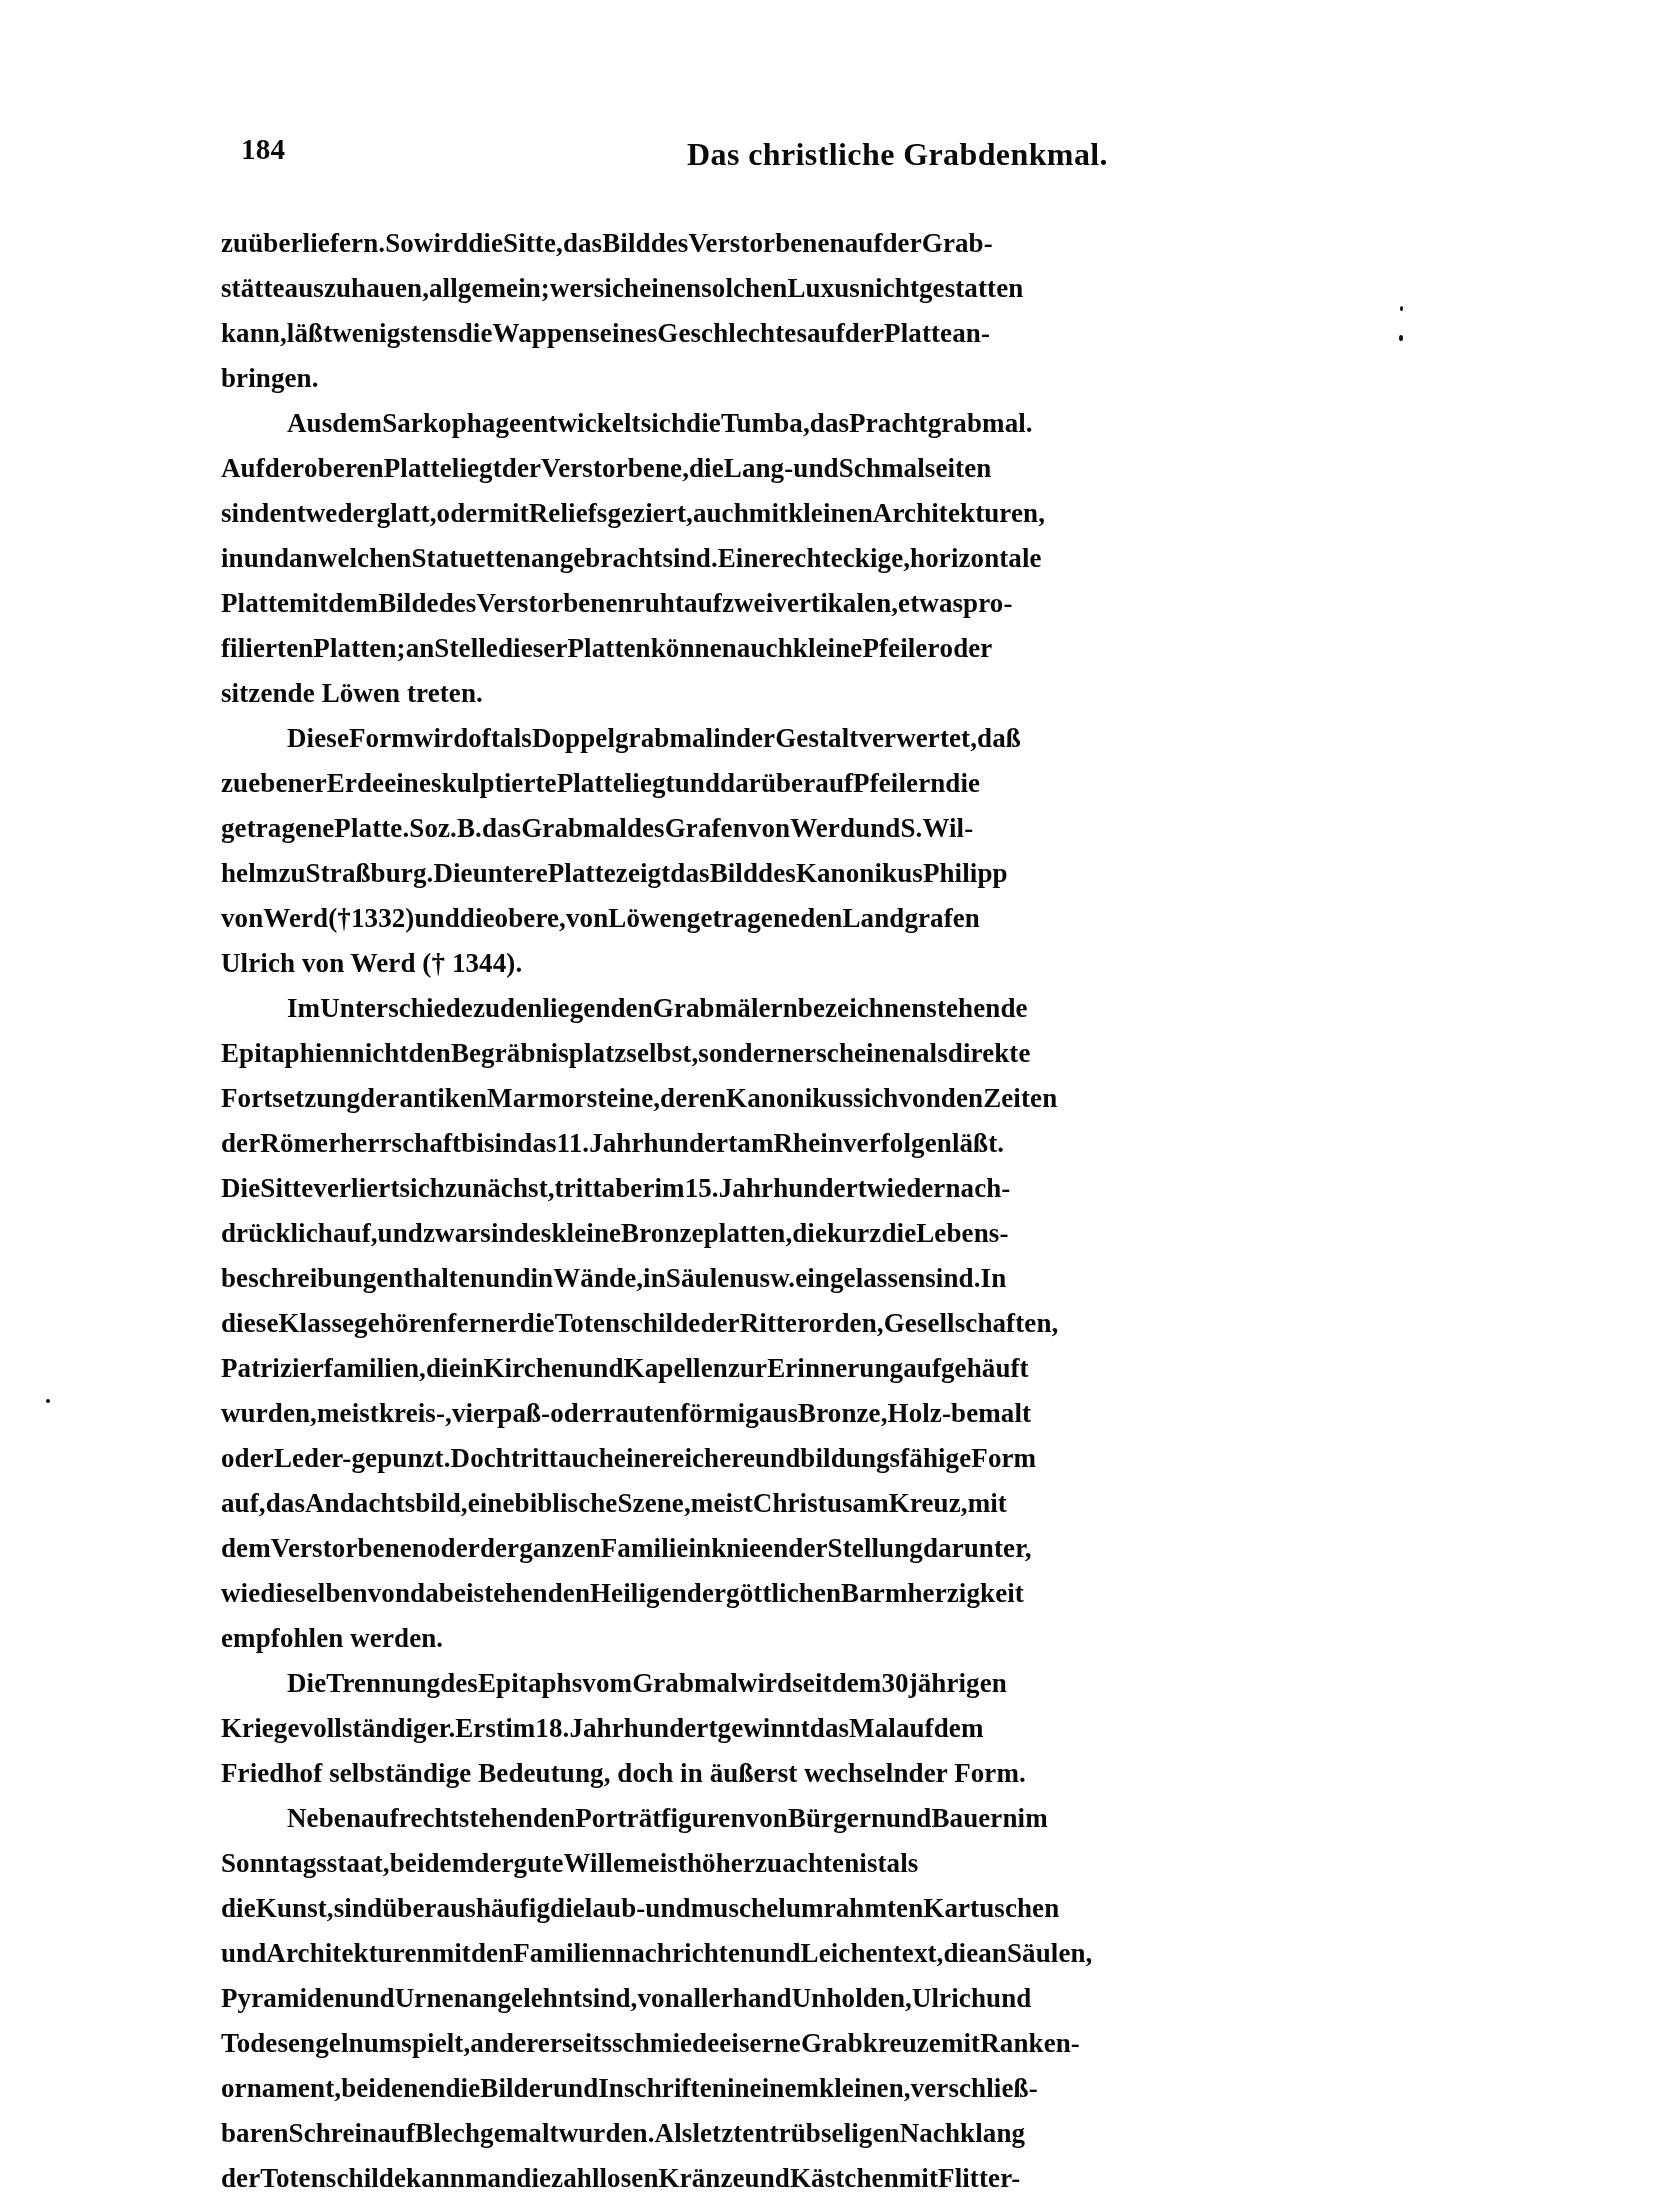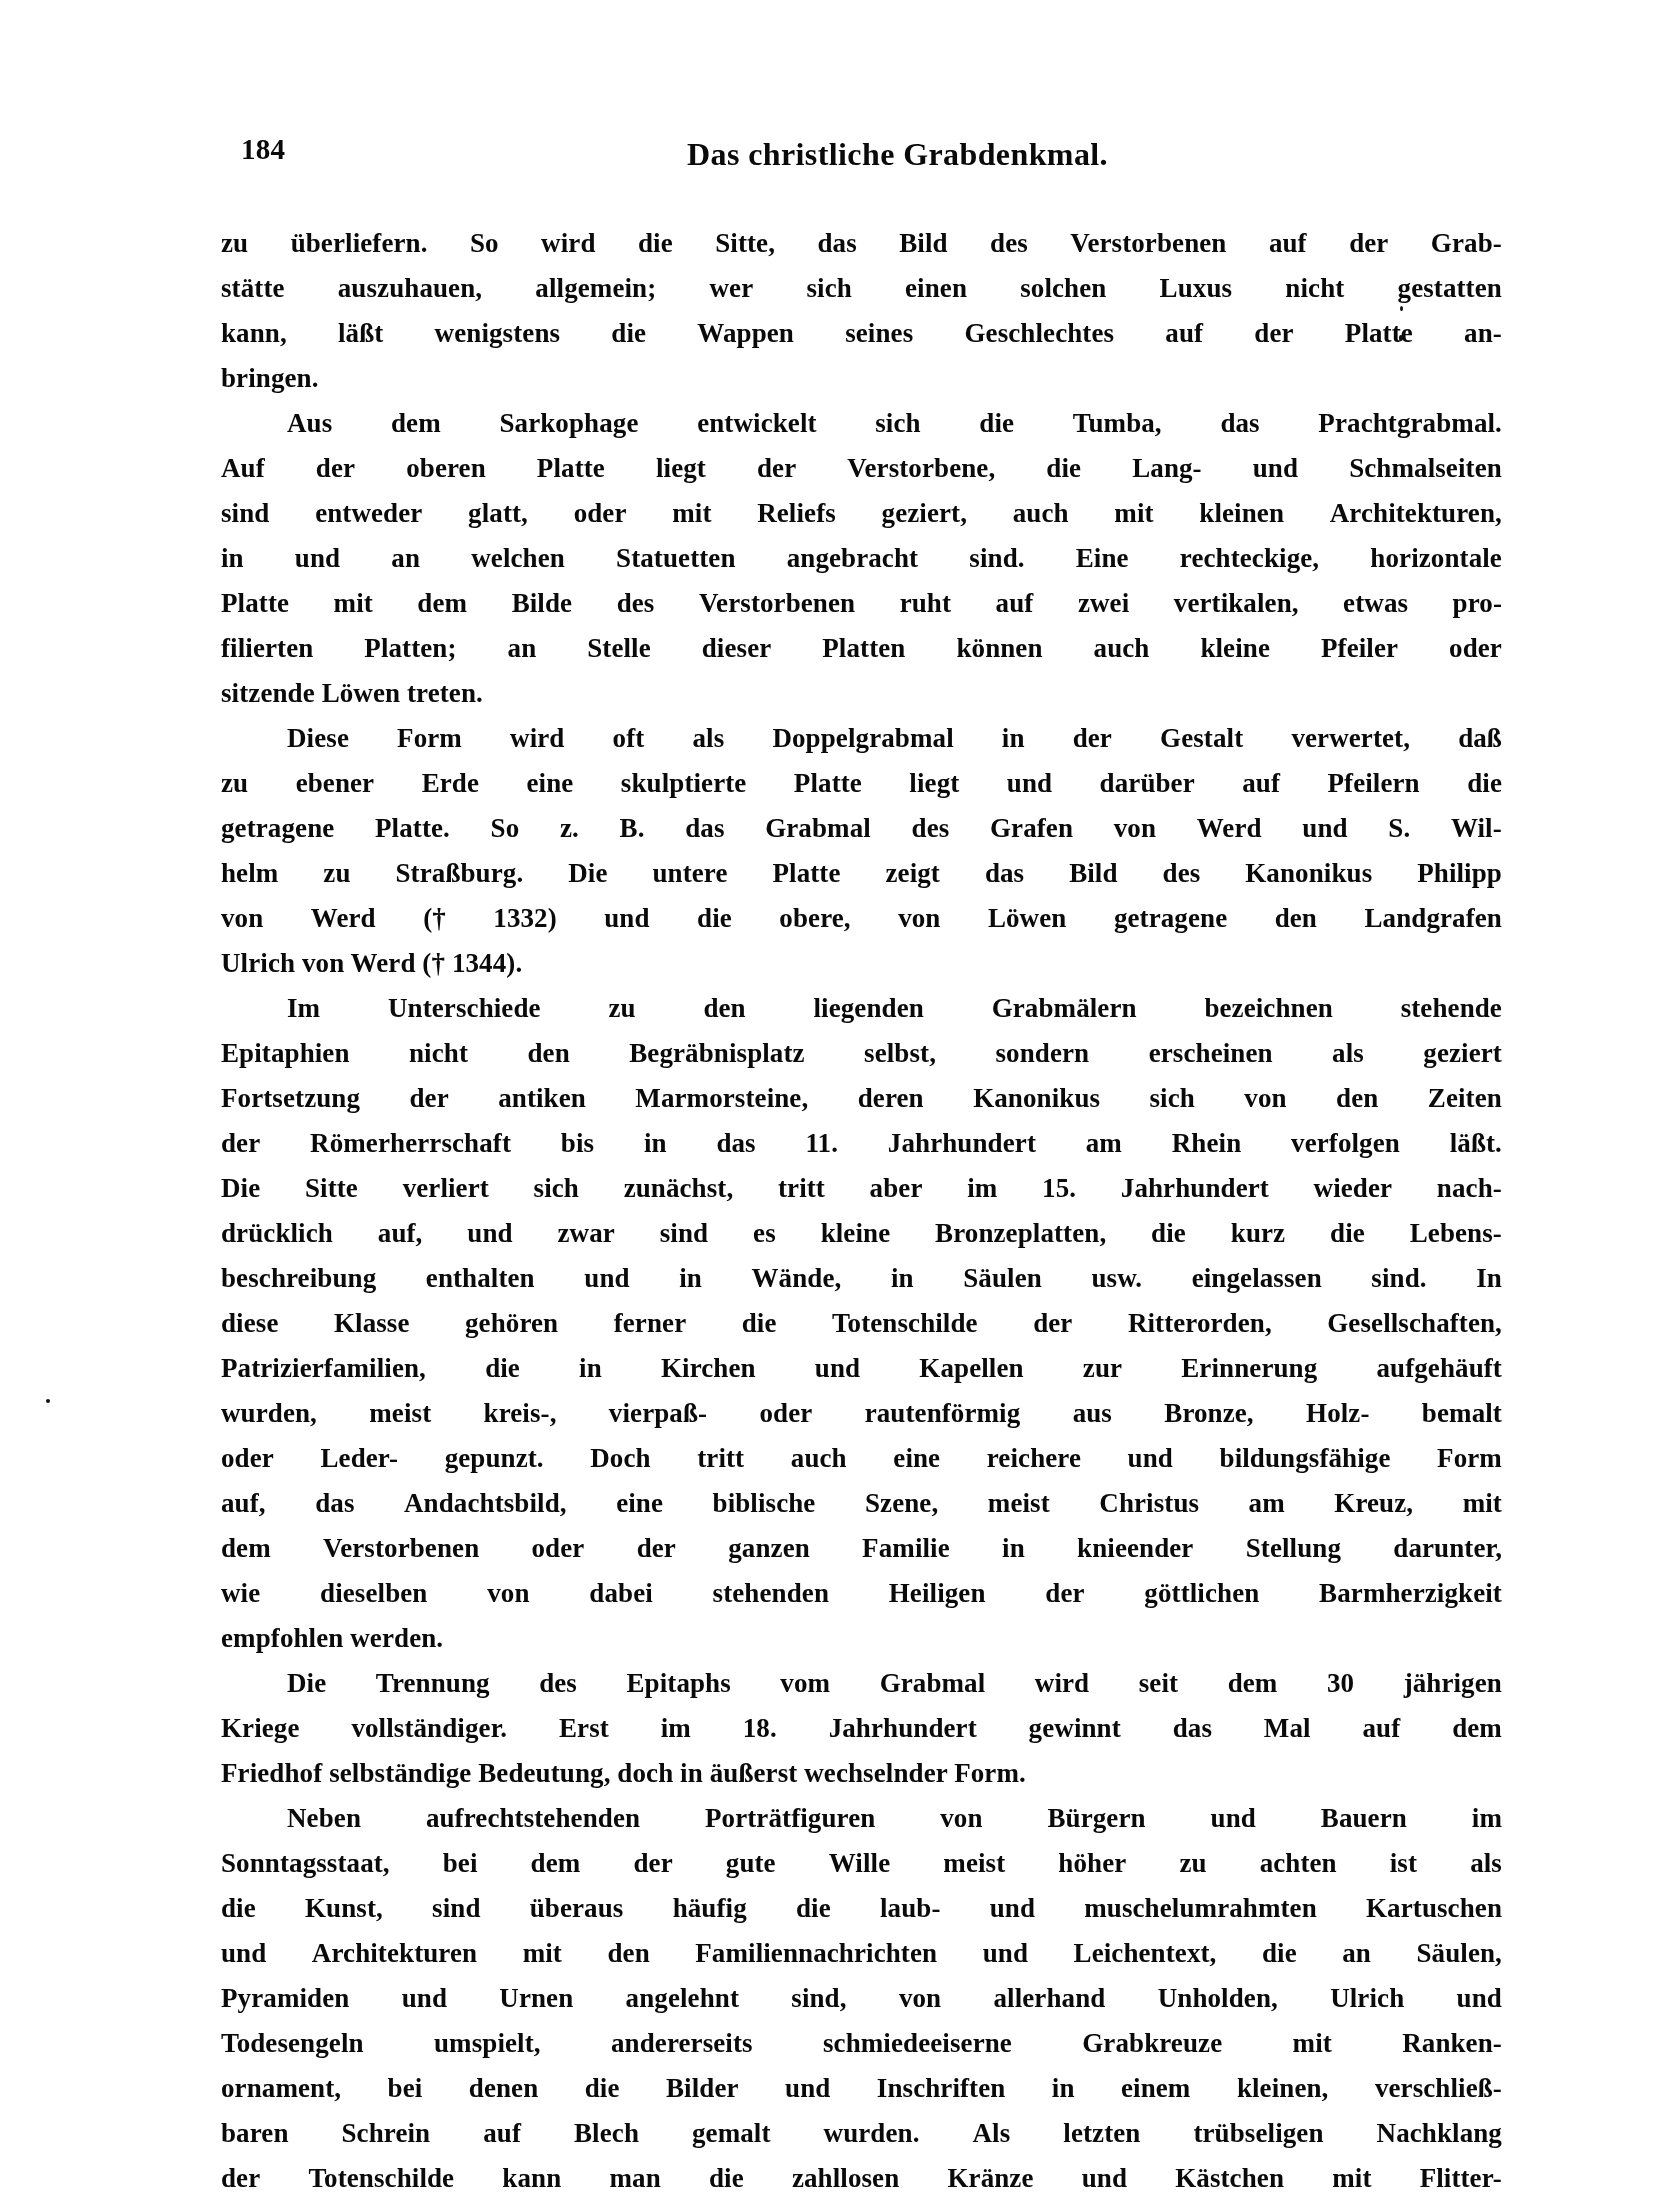--- a/index.html
+++ b/index.html
@@ -64,21 +64,21 @@
     font-weight: 700;
     line-height: 45px;
     height: 45px;
     white-space: nowrap;
     letter-spacing: 0.1px;
   }
 
   
   .line.just {
     display: flex;
-    justify-content: space-between;
+    justify-content: flex-start;
     width: 1281px;
   }
   .line.just > span { white-space: pre; }
 
   
   .line.last {
     display: block;
     width: auto;
   }
 
@@ -316,21 +316,21 @@
         </div>
         <div class="line just">
           <span>Epitaphien</span>
           <span>nicht</span>
           <span>den</span>
           <span>Begräbnisplatz</span>
           <span>selbst,</span>
           <span>sondern</span>
           <span>erscheinen</span>
           <span>als</span>
-          <span>geziert</span>
+          <span>direkte</span>
         </div>
         <div class="line just">
           <span>Fortsetzung</span>
           <span>der</span>
           <span>antiken</span>
           <span>Marmorsteine,</span>
           <span>deren</span>
           <span>Kanonikus</span>
           <span>sich</span>
           <span>von</span>

